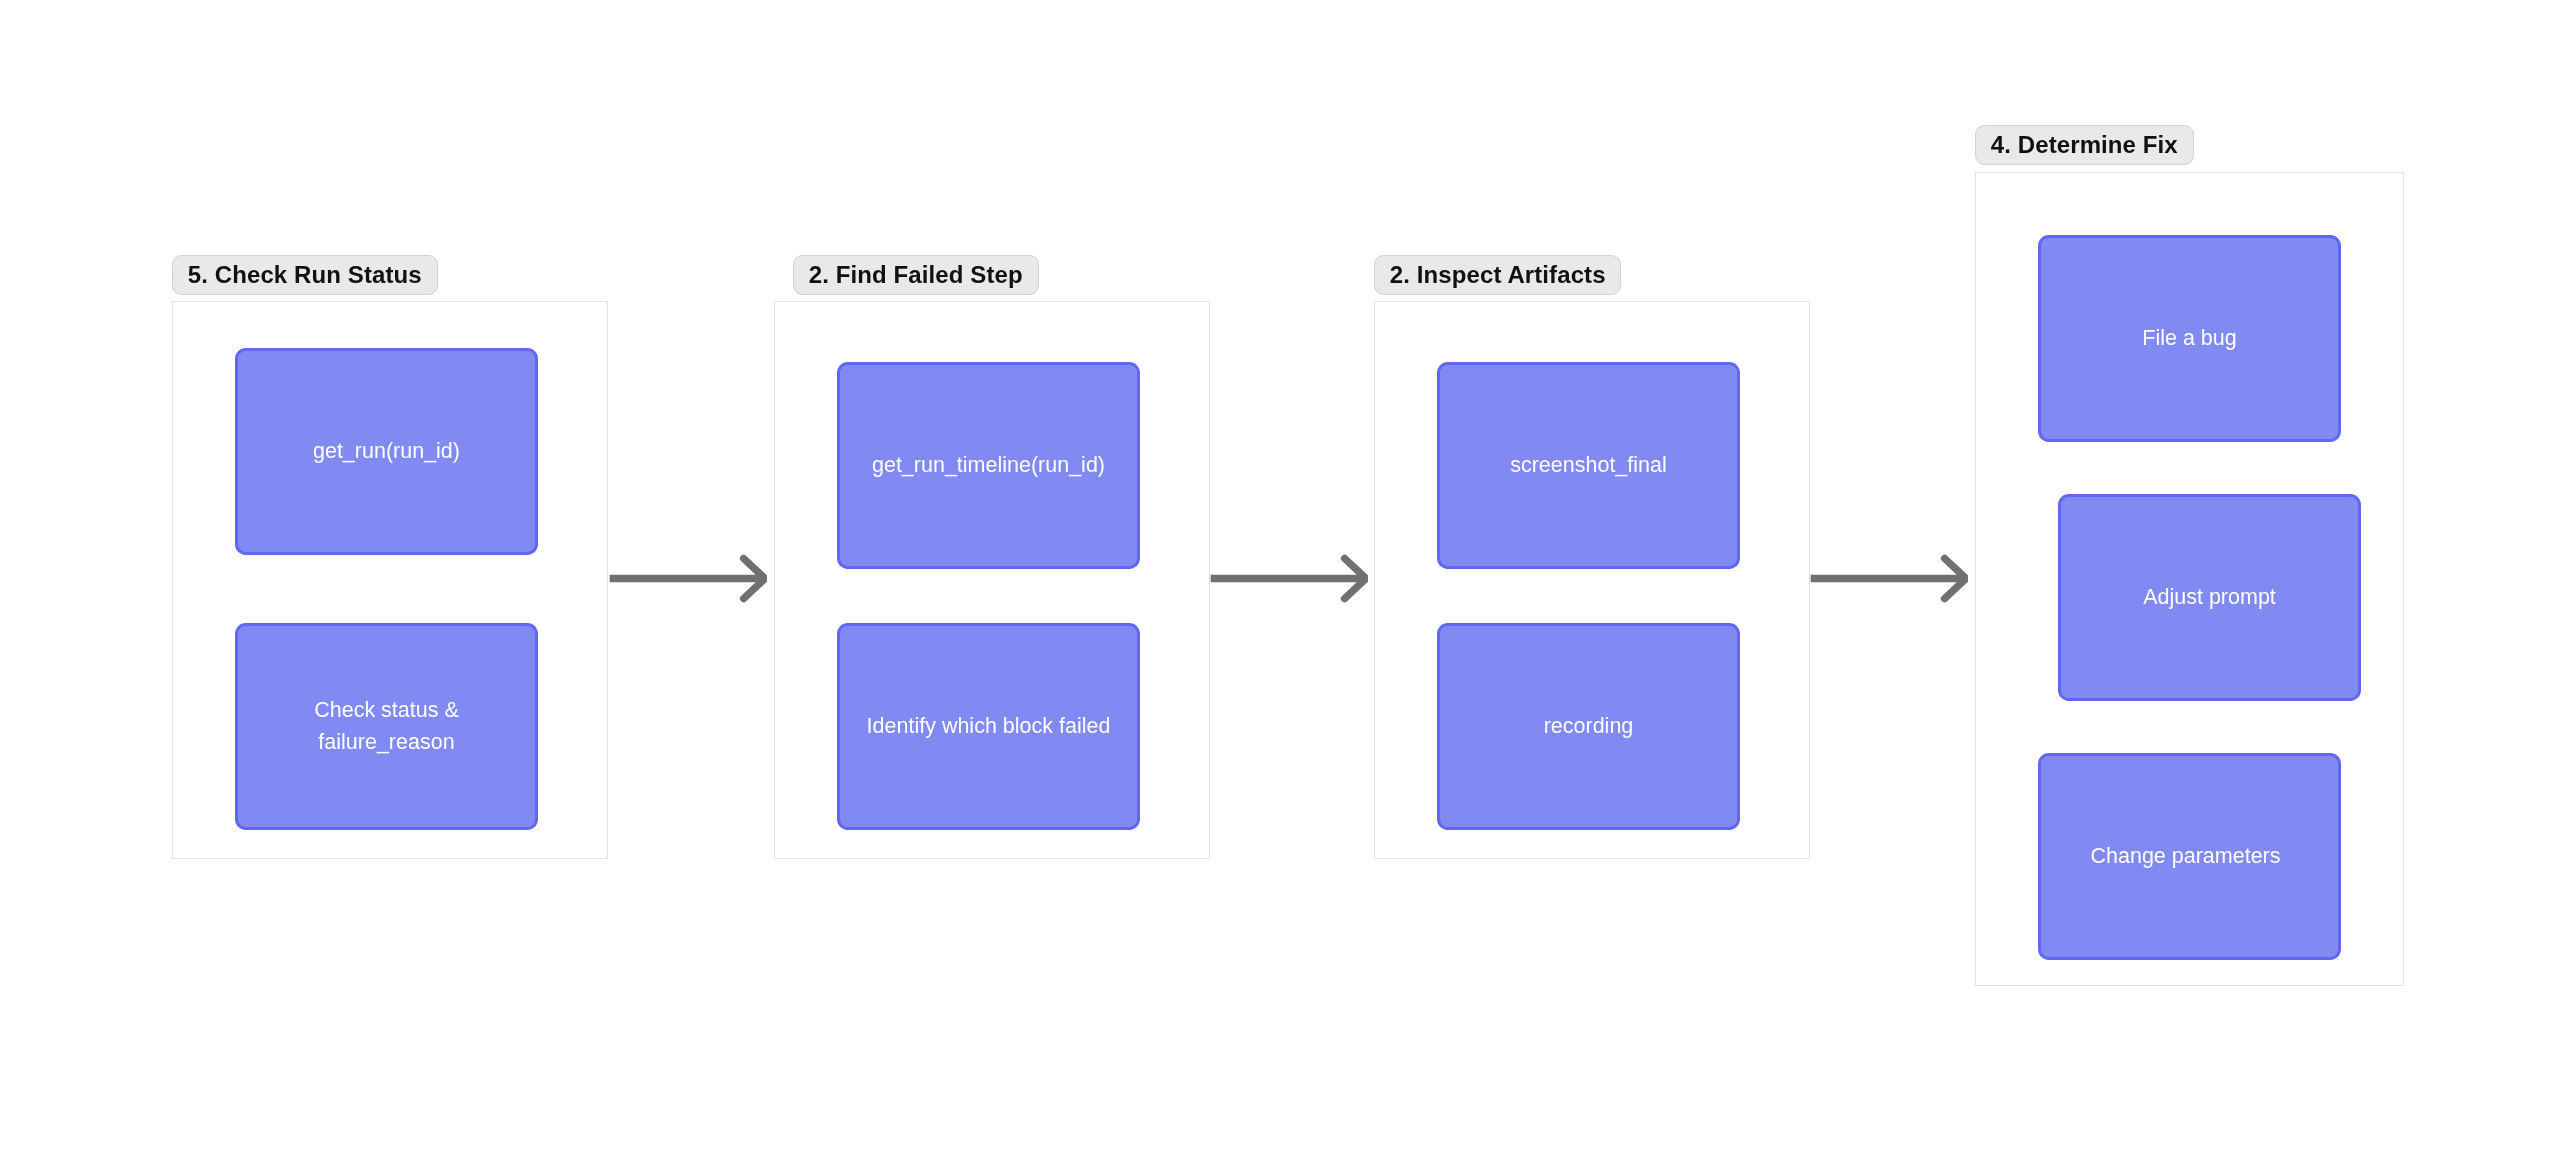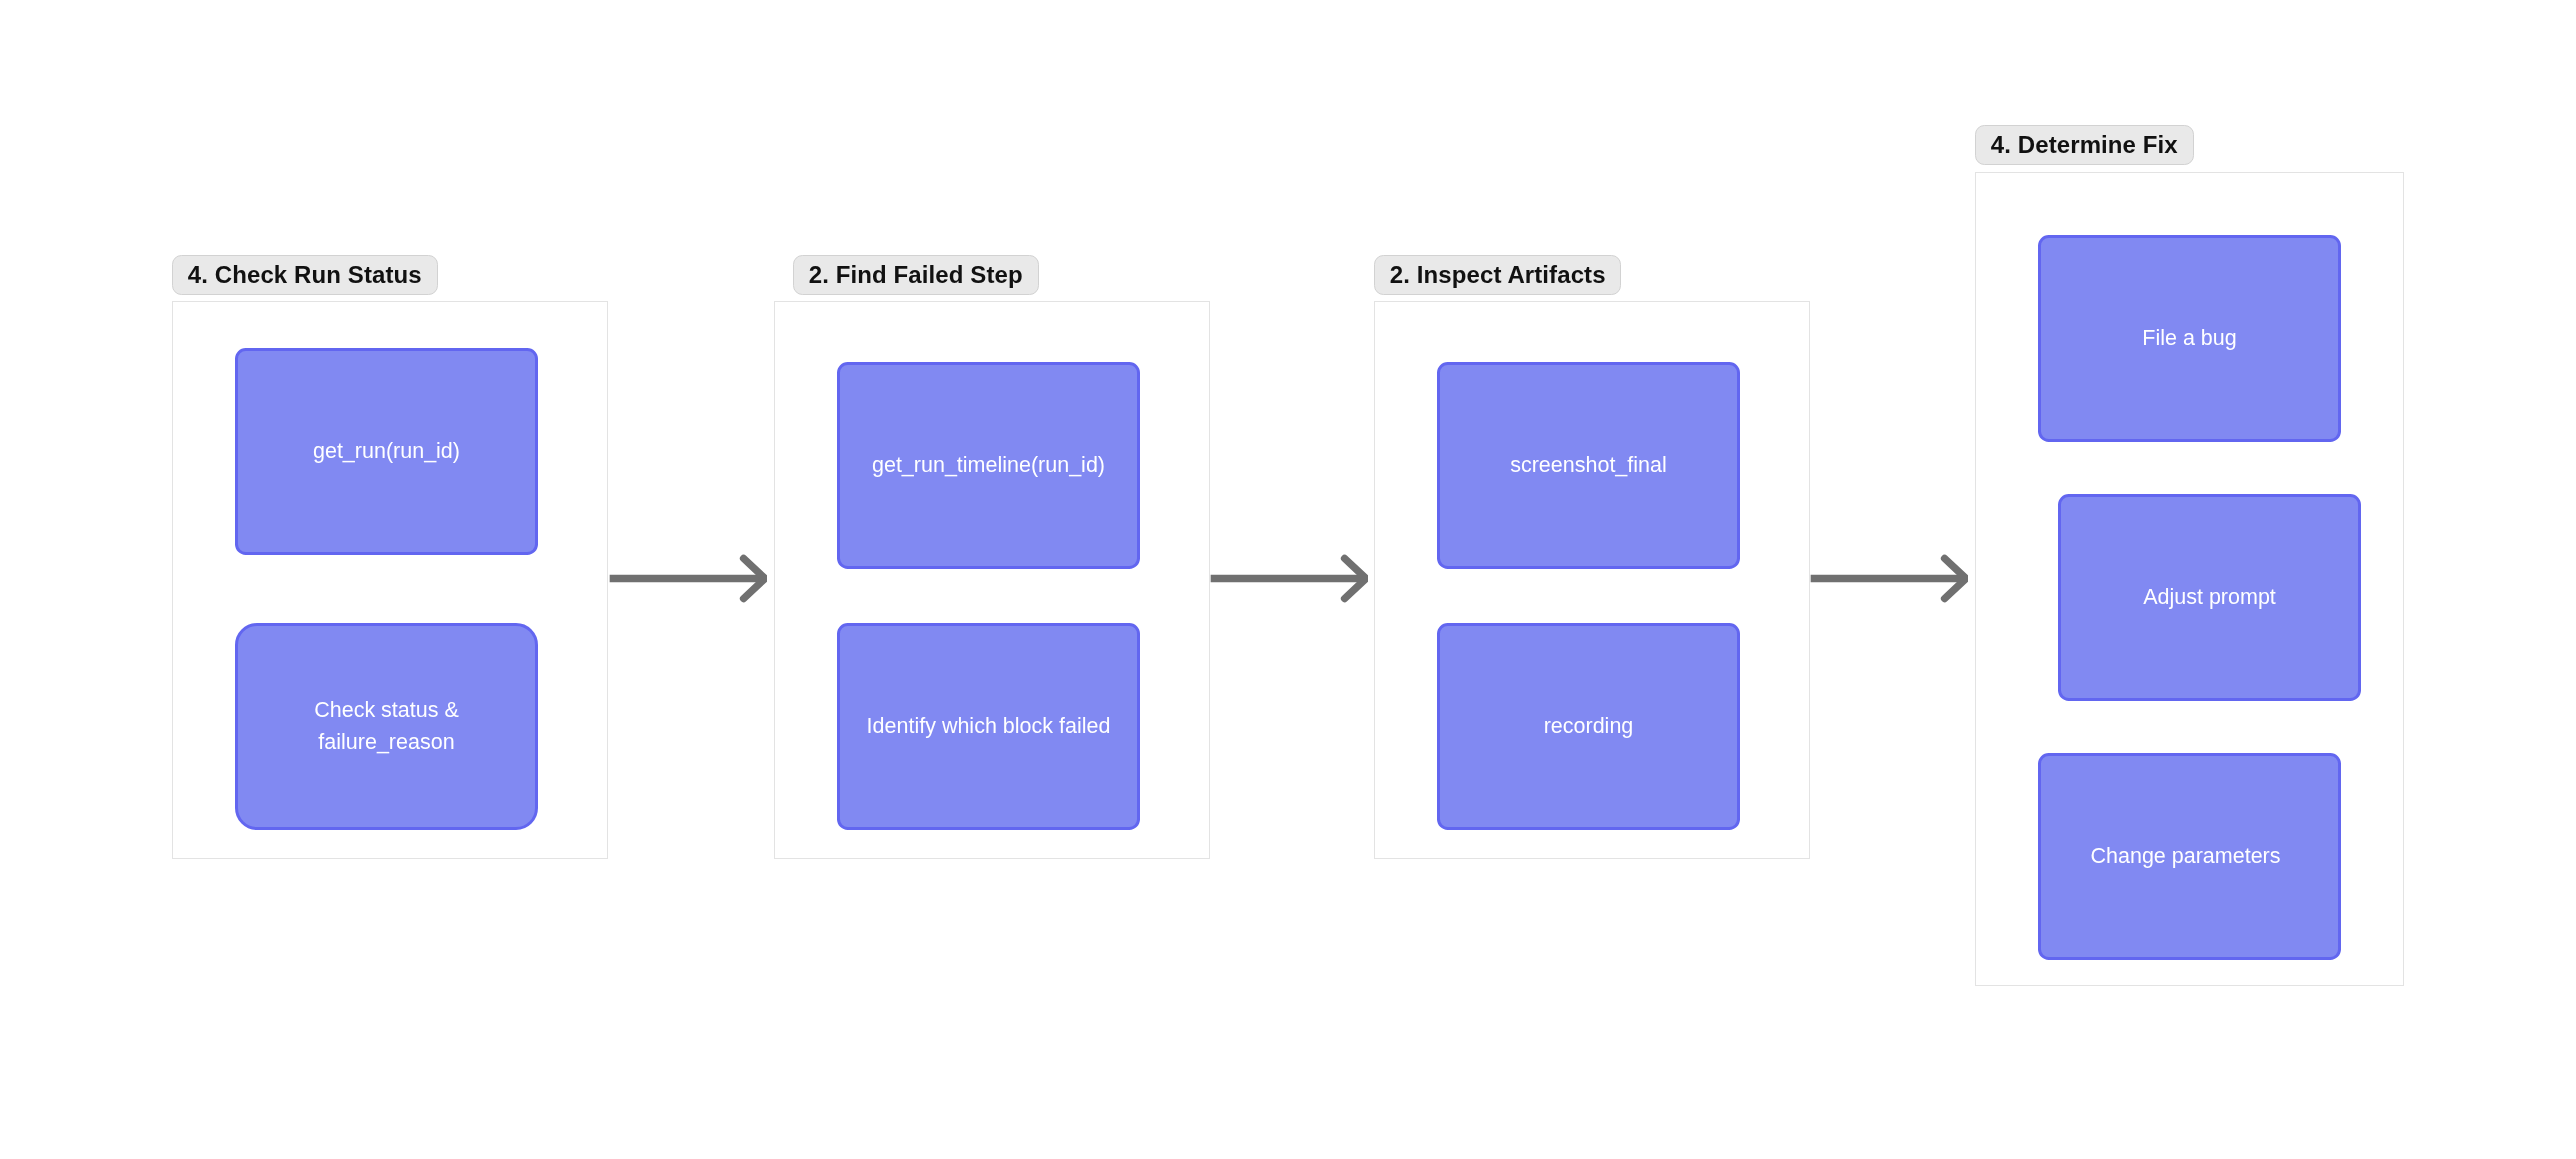--- a/index.html
+++ b/index.html
@@ -37,21 +37,21 @@
   .g3 .group-label{left:1374px;top:255px;}
   .g4 .group-label{left:1975px;top:125px;}
 
   
   .node{position:absolute;width:303px;height:207px;
     background:var(--node-fill);border:3.4px solid var(--node-border);
     border-radius:10.7px;color:var(--node-text);font-size:21.5px;line-height:1.45;
     display:flex;align-items:center;justify-content:center;text-align:center;
     padding:0 16px;}
   .g1 .n1{left:235px;top:348px;}
-  .g1 .n2{left:235px;top:623px;border-radius:22px;}
+  .g1 .n2{left:235px;top:623px;}
   .g2 .n1{left:837px;top:362px;}
   .g2 .n2{left:837px;top:623px;}
   .g3 .n1{left:1437px;top:362px;}
   .g3 .n2{left:1437px;top:623px;}
   .g4 .n1{left:2038px;top:235px;}
   .g4 .n2{left:2038px;top:494px;margin-left:20px;}
   .g4 .n3{left:2038px;top:753px;padding-left:8px;}
 
   
   .arrow{position:absolute;top:553px;width:158px;height:51px;}
@@ -63,21 +63,21 @@
     stroke-linecap:round;stroke-linejoin:round;}
 </style>
 </head>
 <body>
 
 <div class="canvas">
 
   <section class="g1">
     <div class="group-box"></div>
     <div class="group-label">
-      <span>4. Check Run Status</span>
+      <span>5. Check Run Status</span>
     </div>
     <div class="node n1">
       <span>get_run(run_id)</span>
     </div>
     <div class="node n2">
       <span>Check status &amp; failure_reason</span>
     </div>
   </section>
 
   <svg class="arrow a1" viewBox="0 0 236 76">

